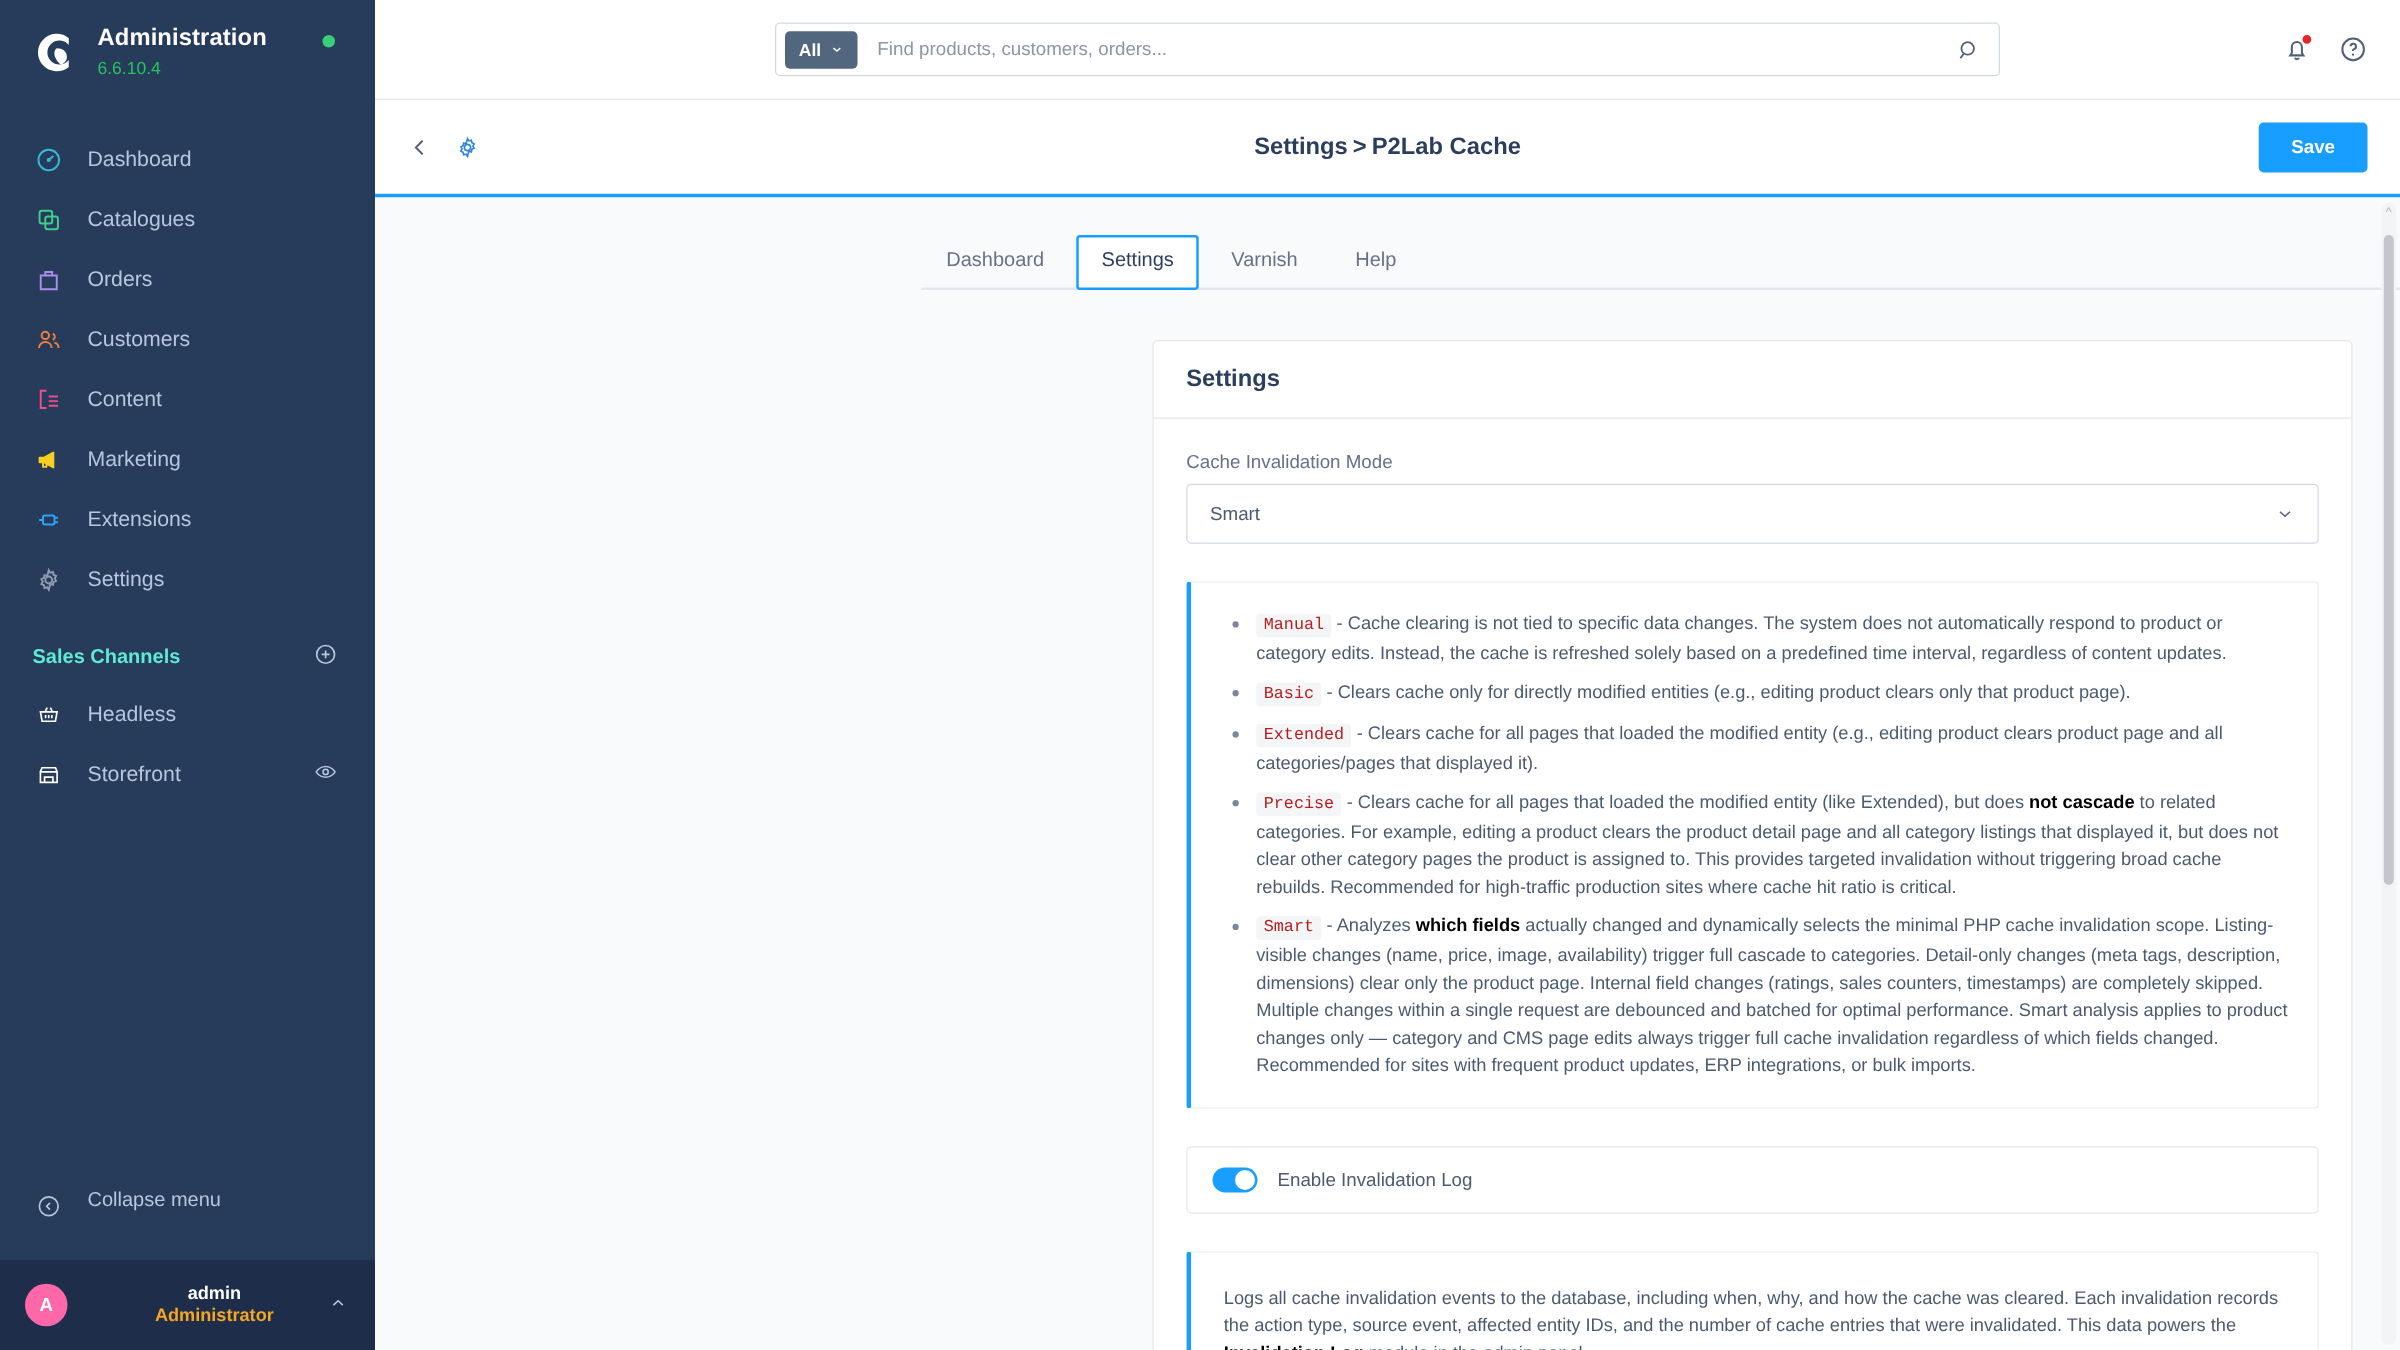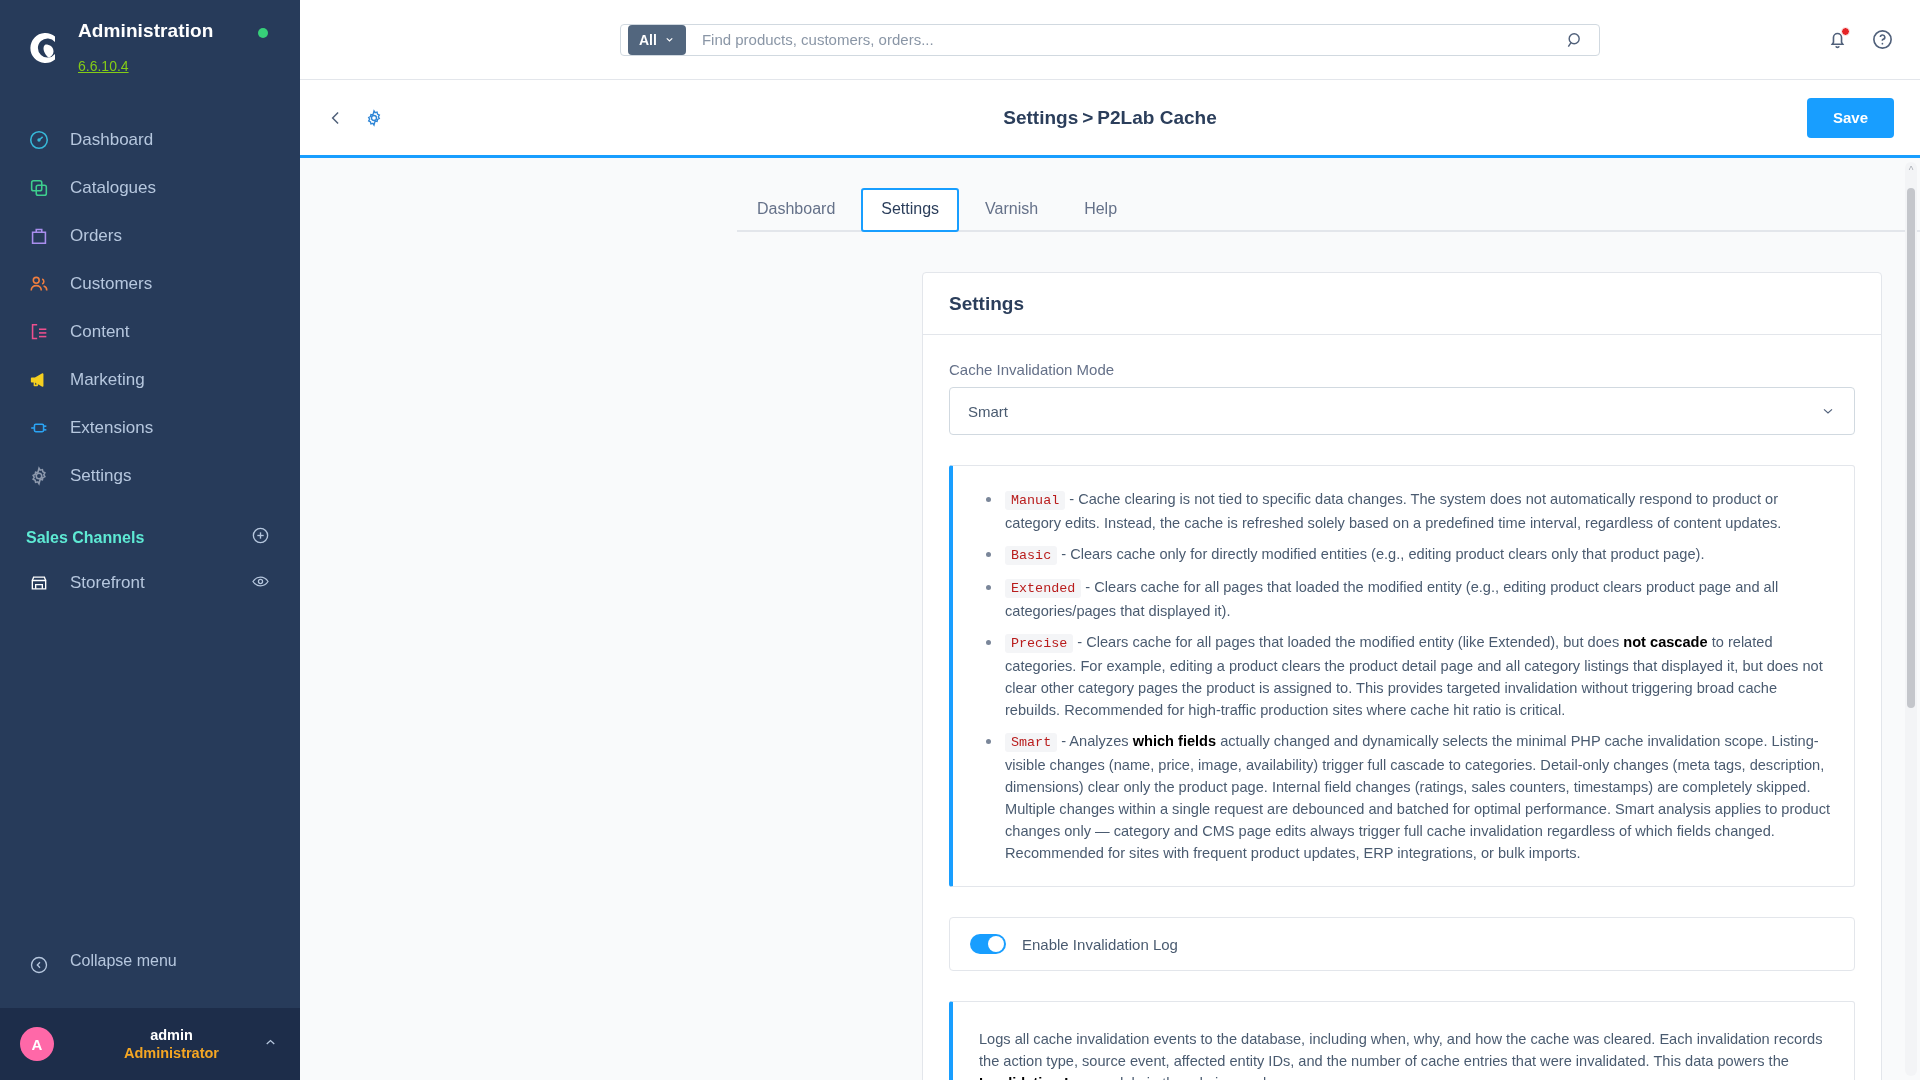--- a/index.html
+++ b/index.html
@@ -20,21 +20,21 @@
     position: relative;
   }
   .brand {
     display: flex; align-items: center;
     padding: 20px 0 18px 22px;
     position: relative;
   }
   .brand-logo { width: 42px; height: 42px; flex: 0 0 42px; }
   .brand-text { margin-left: 14px; }
   .brand-title { color: #fff; font-size: 19px; font-weight: bold; line-height: 22px; letter-spacing: .1px;}
-  .brand-version { color: #84cc16; font-size: 14px; line-height: 19px; margin-top: 15px; text-decoration: underline; }
+  .brand-version { color: #22c55e; font-size: 14px; line-height: 19px; margin-top: 3px; }
   .status-dot {
     position: absolute; right: 32px; top: 28px;
     width: 10px; height: 10px; border-radius: 50%;
     background: #37d079;
   }
   .nav { margin-top: 22px; }
   .nav-item {
     display: flex; align-items: center;
     height: 48px; padding-left: 26px;
     cursor: pointer;
@@ -80,21 +80,21 @@
     height: 80px; background: #fff;
     display: flex; align-items: center;
     border-bottom: 1px solid #e3e6eb;
     position: relative; flex: 0 0 80px;
   }
   .search-wrap {
     position: absolute; left: 50%; transform: translateX(-50%);
     width: 980px; max-width: 62%;
   }
   .search-box {
-    height: 32px; border: 1px solid #d1d9e0; border-radius: 4px;
+    height: 43px; border: 1px solid #d1d9e0; border-radius: 4px;
     background: #fff; display: flex; align-items: center;
     padding: 0 8px 0 7px;
   }
   .search-scope {
     height: 30px; padding: 0 11px; border-radius: 4px;
     background: #52667e; color: #fff; font-size: 14px; font-weight: bold;
     display: flex; align-items: center; gap: 7px; cursor: pointer;
   }
   .search-input {
     flex: 1; border: none; outline: none; background: transparent;
@@ -351,20 +351,33 @@
       <span class="section-title">Sales Channels</span>
       <span class="plus-btn">
         <svg width="19" height="19" viewBox="0 0 24 24" fill="none" stroke="#b6c7de" stroke-width="1.7">
           <circle cx="12" cy="12" r="9"></circle>
             <path d="M12 8 v8"></path>
             <path d="M8 12 h8"></path>
         </svg>
       </span>
     </div>
 
+    <div class="nav-item">
+      <span class="nav-icon">
+        <svg width="20" height="20" viewBox="0 0 24 24" fill="none" stroke="#ffffff" stroke-width="1.6">
+          <path d="M4 9 h16 l-1.6 9 H5.6 z"></path>
+            <path d="M8.5 9 L10.5 5"></path>
+            <path d="M15.5 9 L13.5 5"></path>
+            <path d="M9 12 v3"></path>
+            <path d="M12 12 v3"></path>
+            <path d="M15 12 v3"></path>
+        </svg>
+      </span>
+      <span class="nav-label">Headless</span>
+    </div>
 
     <div class="nav-item" style="justify-content:space-between;padding-right:30px;">
       <span style="display:flex;align-items:center;">
         <span class="nav-icon">
           <svg width="20" height="20" viewBox="0 0 24 24" fill="none" stroke="#ffffff" stroke-width="1.6">
             <path d="M4 9 h16 v10 H4 z"></path>
               <path d="M4 9 l1.5-4 h13 L20 9"></path>
               <path d="M8 19 v-5 h8 v5"></path>
           </svg>
         </span>

